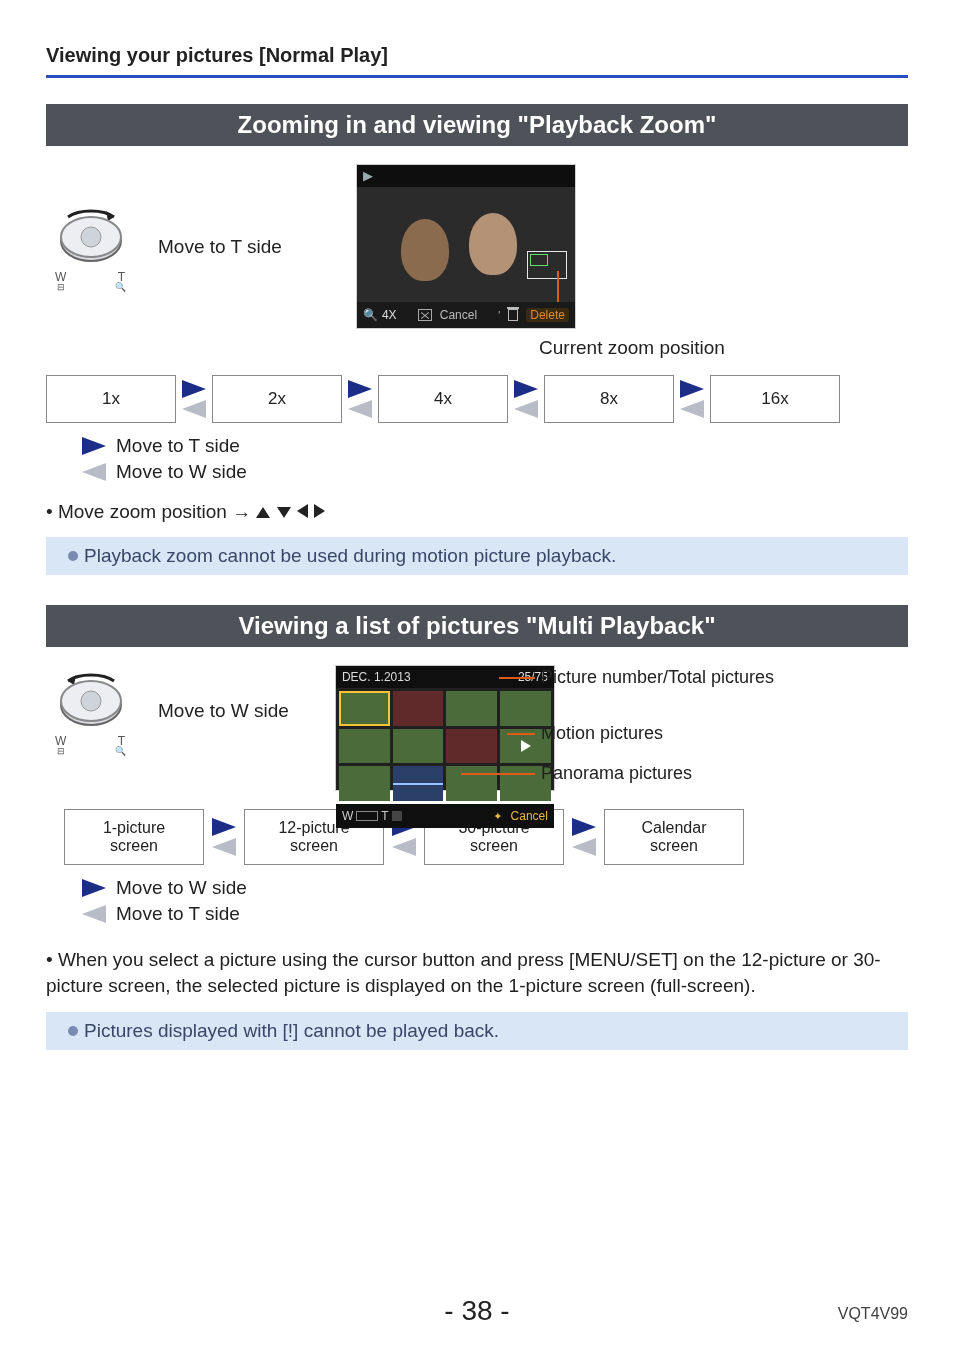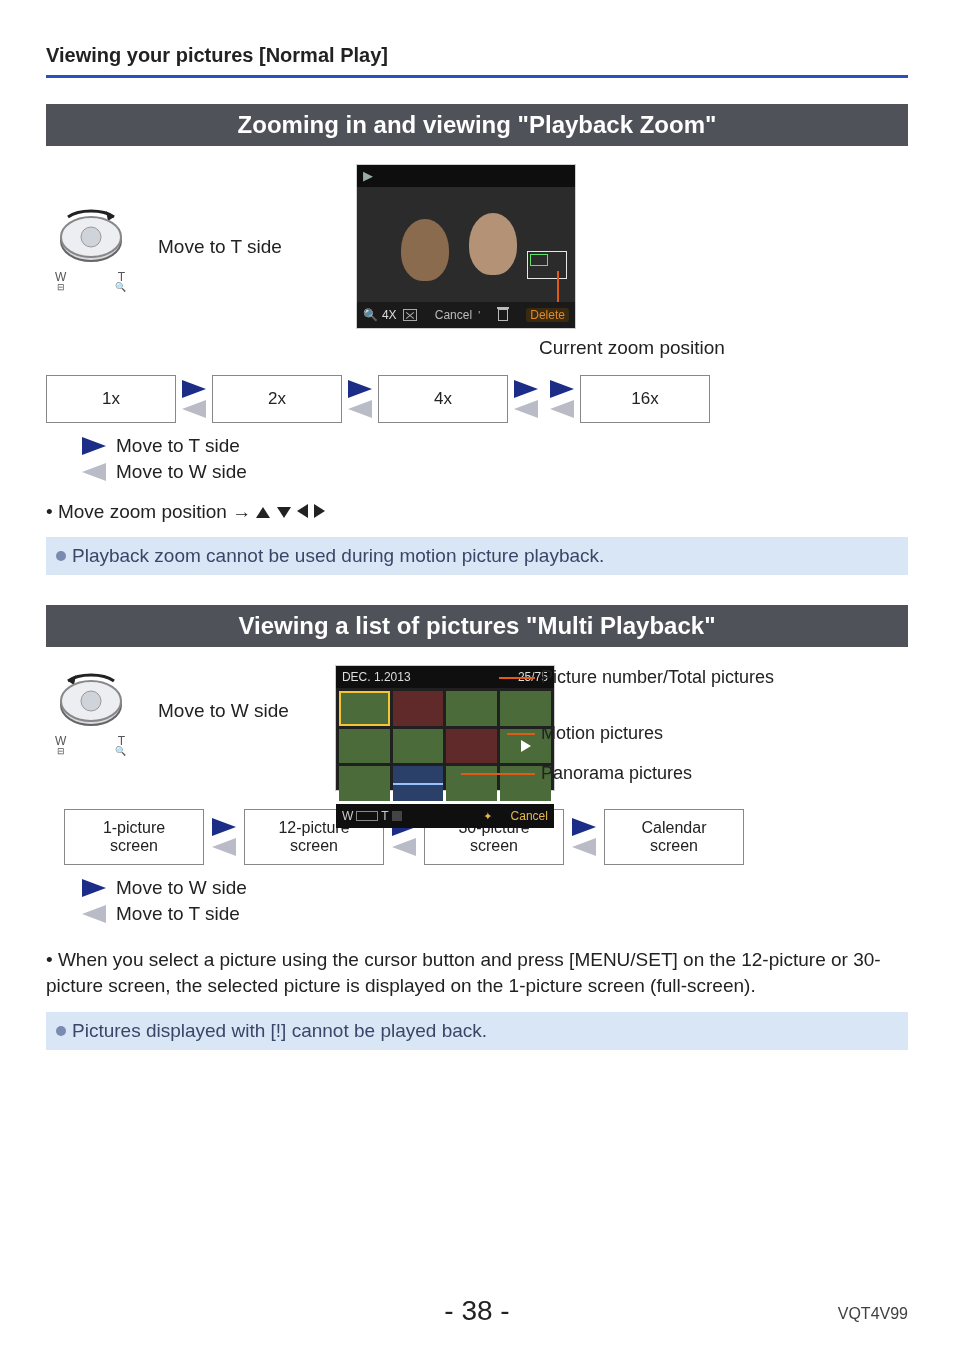--- a/index.html
+++ b/index.html
@@ -39,21 +39,21 @@
   .arrow-l { border-right:24px solid #b9bcc6; }
 
   .legend { margin-top:12px; margin-left:36px; font-size:19px; }
   .legend-row { display:flex; align-items:center; gap:10px; margin:4px 0; }
   .legend-arrow-r { width:0; height:0; border-top:9px solid transparent; border-bottom:9px solid transparent; border-left:24px solid #1b2d87; }
   .legend-arrow-l { width:0; height:0; border-top:9px solid transparent; border-bottom:9px solid transparent; border-right:24px solid #b9bcc6; }
 
   .bullet-line { font-size:19px; margin-top:18px; }
   .dir-icons { font-family: Arial; letter-spacing:1px; }
 
-  .note-bar { background:#d9e6f5; padding:8px 10px; font-size:19px; margin-top:14px; color:#3a4668; display:flex; align-items:flex-start; gap:6px; }
+  .note-bar { background:#d9e6f5; padding:8px 22px; font-size:19px; margin-top:14px; color:#3a4668; display:flex; align-items:flex-start; gap:6px; }
   .note-dot { width:10px; height:10px; border-radius:50%; background:#7a8ab0; margin-top:6px; flex-shrink:0; }
 
   .section2 { margin-top:30px; }
 
   .multi-preview { border:1px solid #ccc; width:220px; height:126px; margin-left:46px; position:relative; background:#202020; }
   .multi-top { height:22px; background:#0f0f0f; color:#ddd; display:flex; align-items:center; justify-content:space-between; padding:0 6px; font-size:12px; }
   .thumbs { display:grid; grid-template-columns:repeat(4,1fr); grid-template-rows:repeat(3,1fr); gap:3px; padding:3px; height:116px; }
   .thumb { background:#4c6b3a; }
   .thumb.sel { outline:2px solid #f4c537; outline-offset:-2px; }
   .thumb.red { background:#612a2a; }
@@ -68,21 +68,21 @@
   .callouts .lbl { position:absolute; white-space:nowrap; }
 
   .screen-row { display:flex; align-items:center; gap:2px; margin-top:18px; margin-left:18px; }
   .screen-box { border:1px solid #888; width:140px; height:56px; display:flex; flex-direction:column; align-items:center; justify-content:center; font-size:16px; line-height:1.15; text-align:center; }
 
   .body-text { font-size:19px; margin-top:22px; line-height:1.35; }
 
   .footer { position:absolute; bottom:30px; left:0; right:0; display:flex; align-items:center; justify-content:center; font-size:28px; }
   .footer .doc-id { position:absolute; right:46px; bottom:4px; font-size:16px; color:#404040; }
 
-  .icon-box { display:inline-flex; align-items:center; gap:18px; }
+  .icon-box { display:inline-flex; align-items:center; gap:8px; }
   .x-icon { width:14px; height:12px; border:1px solid #aaa; position:relative; }
   .x-icon::before, .x-icon::after { content:""; position:absolute; left:1px; right:1px; top:5px; height:1px; background:#aaa; }
   .x-icon::before { transform:rotate(40deg); }
   .x-icon::after { transform:rotate(-40deg); }
   .trash-icon { width:10px;height:12px;border:1px solid #bbb; position:relative;}
   .trash-icon::before{content:"";position:absolute;left:-2px;right:-2px;top:-3px;height:2px;background:#bbb;}
   .del-orange { color:#e08a2a; background:#3a2a10; padding:0 4px; border-radius:3px; }
 
   .multi-wrap { position:relative; display:flex; align-items:flex-start; }
   .sec2-row { display:flex; align-items:flex-start; }
@@ -171,20 +171,21 @@
     <div class="zoom-box">2x</div>
     <div class="double-arrow">
         <div class="arrow-r"></div>
         <div class="arrow-l"></div>
       </div>
     <div class="zoom-box">4x</div>
     <div class="double-arrow">
         <div class="arrow-r"></div>
         <div class="arrow-l"></div>
       </div>
+    <div class="zoom-box">8x</div>
     <div class="double-arrow">
         <div class="arrow-r"></div>
         <div class="arrow-l"></div>
       </div>
     <div class="zoom-box">16x</div>
   </div>
 
   <div class="legend">
     <div class="legend-row">
         <div class="legend-arrow-r"></div>

